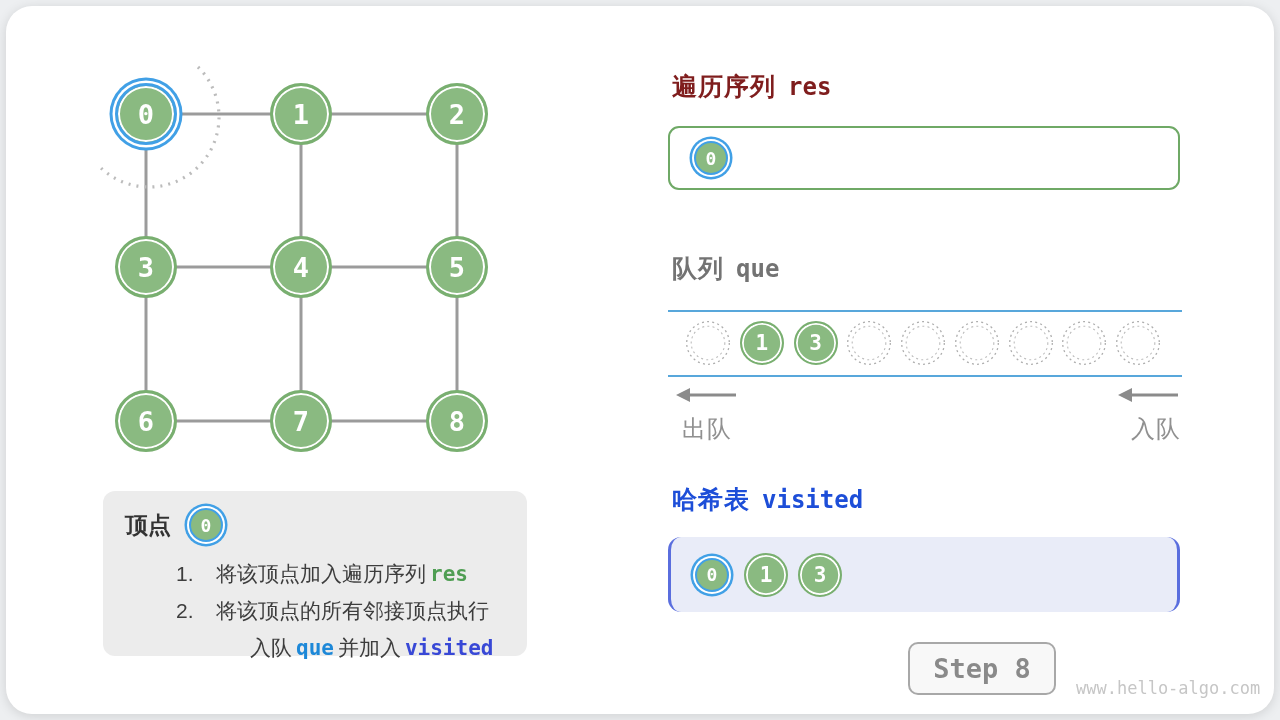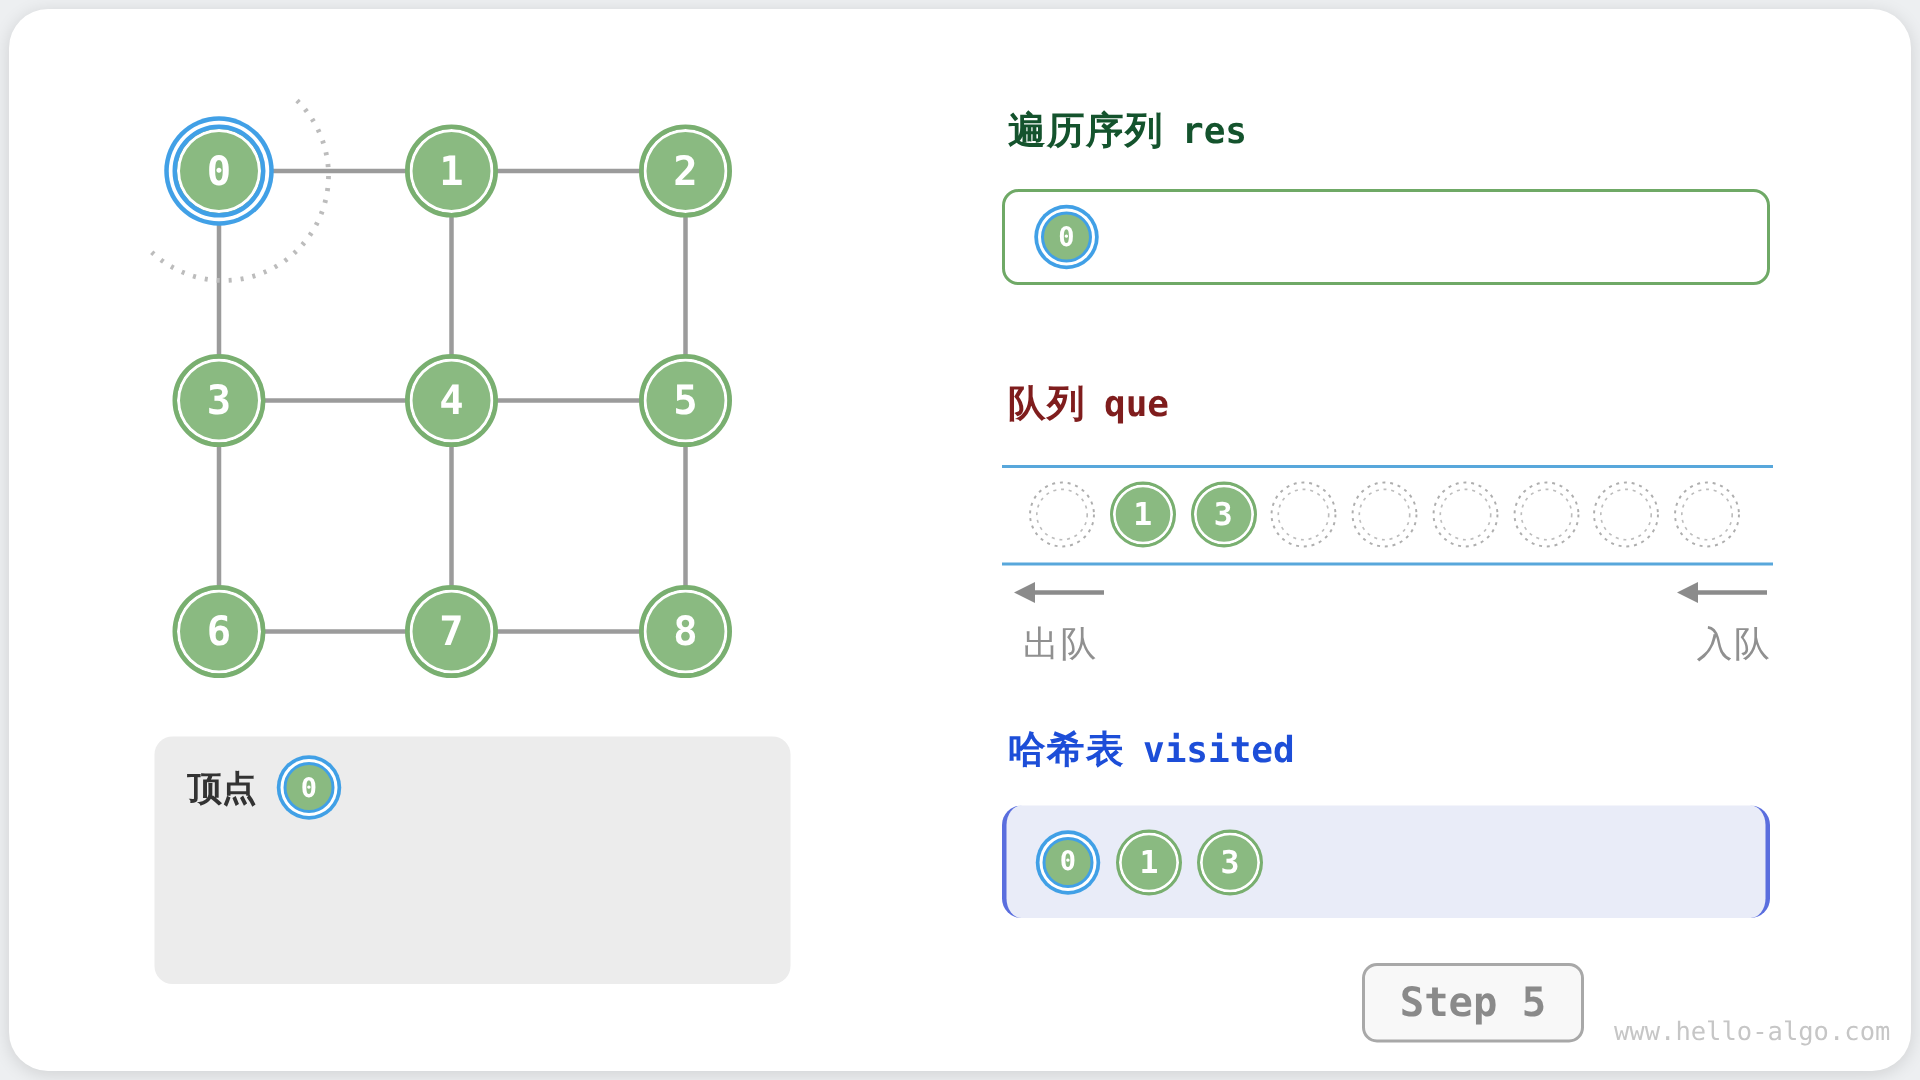--- a/index.html
+++ b/index.html
@@ -57,22 +57,22 @@
   .info-line .num { display:inline-block; width:40px; }
   .info-line.cont { padding-left:74px; }
   .code { font-family:"DejaVu Sans Mono","Liberation Mono",monospace; font-weight:bold; }
   .code.green  { color:#4f9e53; margin:0 4px; }
   .code.blue   { color:#1d88d8; margin:0 4px; }
   .code.indigo { color:#3848d6; margin:0 4px; }
   
   .sec-h { position:absolute; left:672px; font-weight:bold; font-size:25px; white-space:nowrap; }
   .sec-h .zh { letter-spacing:1px; }
   .sec-h .c  { font-family:"DejaVu Sans Mono","Liberation Mono",monospace; margin-left:12px; font-size:24px; }
-  .sec-h.green  { color:#14532d; }
-  .sec-h.blue   { color:#7f1d1d; }
+  .sec-h.green  { color:#7f1d1d; }
+  .sec-h.blue   { color:#737373; }
   .sec-h.indigo { color:#1d4ed8; }
   
   .res-box {
     position:absolute; left:668px; top:126px; width:512px; height:64px;
     border:2px solid #6fa966; border-radius:11px;
     display:flex; align-items:center; gap:10px; padding-left:19px;
   }
   
   .q-line { position:absolute; left:668px; width:514px; height:2px; background:#58a7db; }
   #queue-slots .qslot {
@@ -132,20 +132,31 @@
     <div class="gnode" style="left: 115px; top: 390px;">6</div>
     <div class="gnode" style="left: 270px; top: 390px;">7</div>
     <div class="gnode" style="left: 426px; top: 390px;">8</div>
   </div>
 
 <div class="info-box">
   <div class="info-title">
     <span>顶点</span>
     <span class="snode hl">0</span>
   </div>
+  <div class="info-items">
+    <div class="info-line">
+      <span class="num">1.</span><span>将该顶点加入遍历序列</span><span class="code green">res</span>
+    </div>
+    <div class="info-line">
+      <span class="num">2.</span><span>将该顶点的所有邻接顶点执行</span>
+    </div>
+    <div class="info-line cont">
+      <span>入队</span><span class="code blue">que</span><span>并加入</span><span class="code indigo">visited</span>
+    </div>
+  </div>
 </div>
 
 <div class="sec-h green" style="top:70px;">
   <span class="zh">遍历序列</span><span class="c">res</span>
 </div>
 <div class="res-box" id="res-items">
     <div class="snode hl">0</div>
   </div>
 
 <div class="sec-h blue" style="top:252px;">
@@ -217,14 +228,14 @@
 
 <div class="sec-h indigo" style="top:483px;">
   <span class="zh">哈希表</span><span class="c">visited</span>
 </div>
 <div class="visited-box" id="visited-items">
     <div class="snode hl">0</div>
     <div class="snode">1</div>
     <div class="snode">3</div>
   </div>
 
-<div class="step-btn">Step 5</div>
+<div class="step-btn">Step 8</div>
 <div class="watermark">www.hello-algo.com</div>
 
 </body></html>

